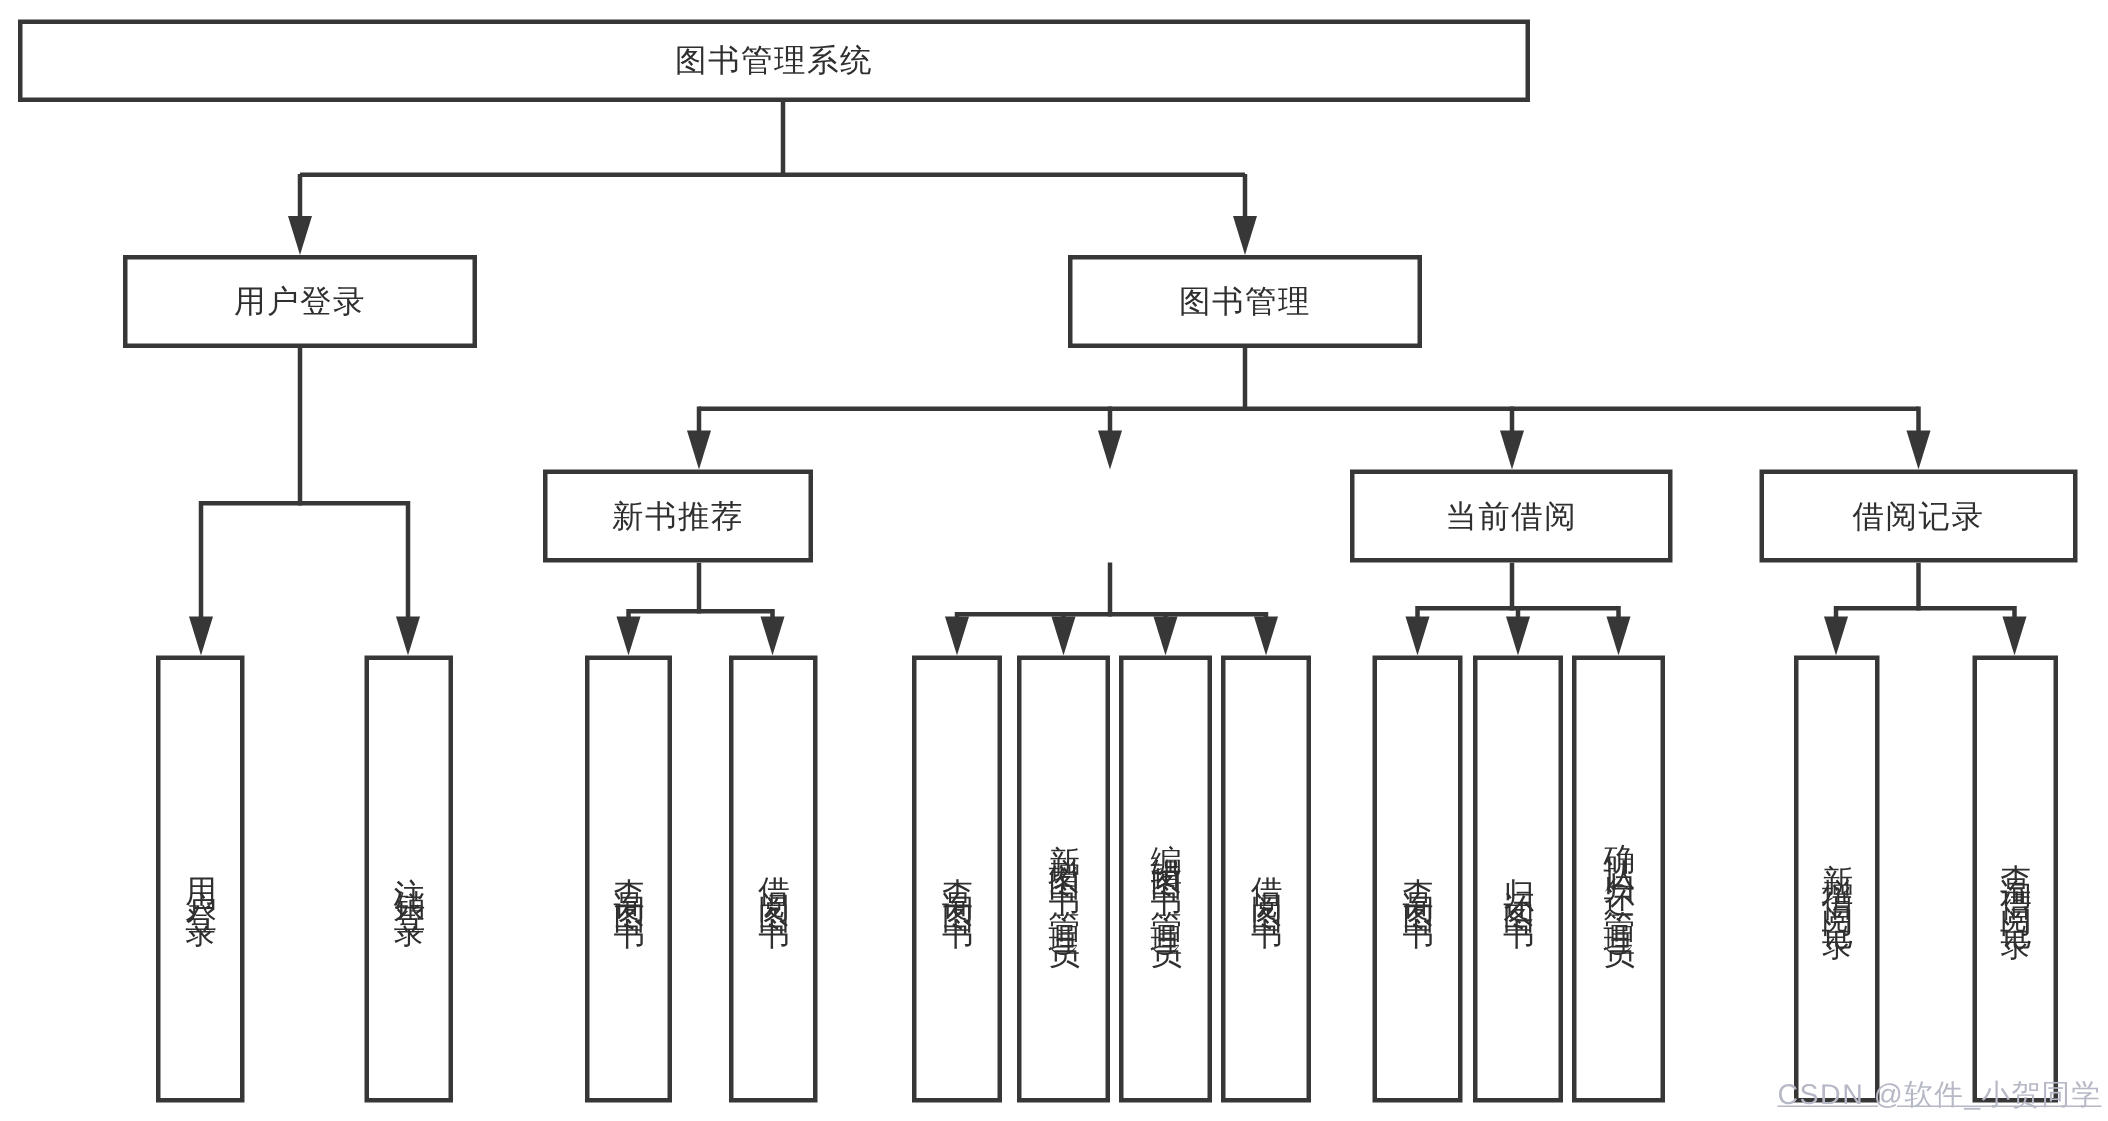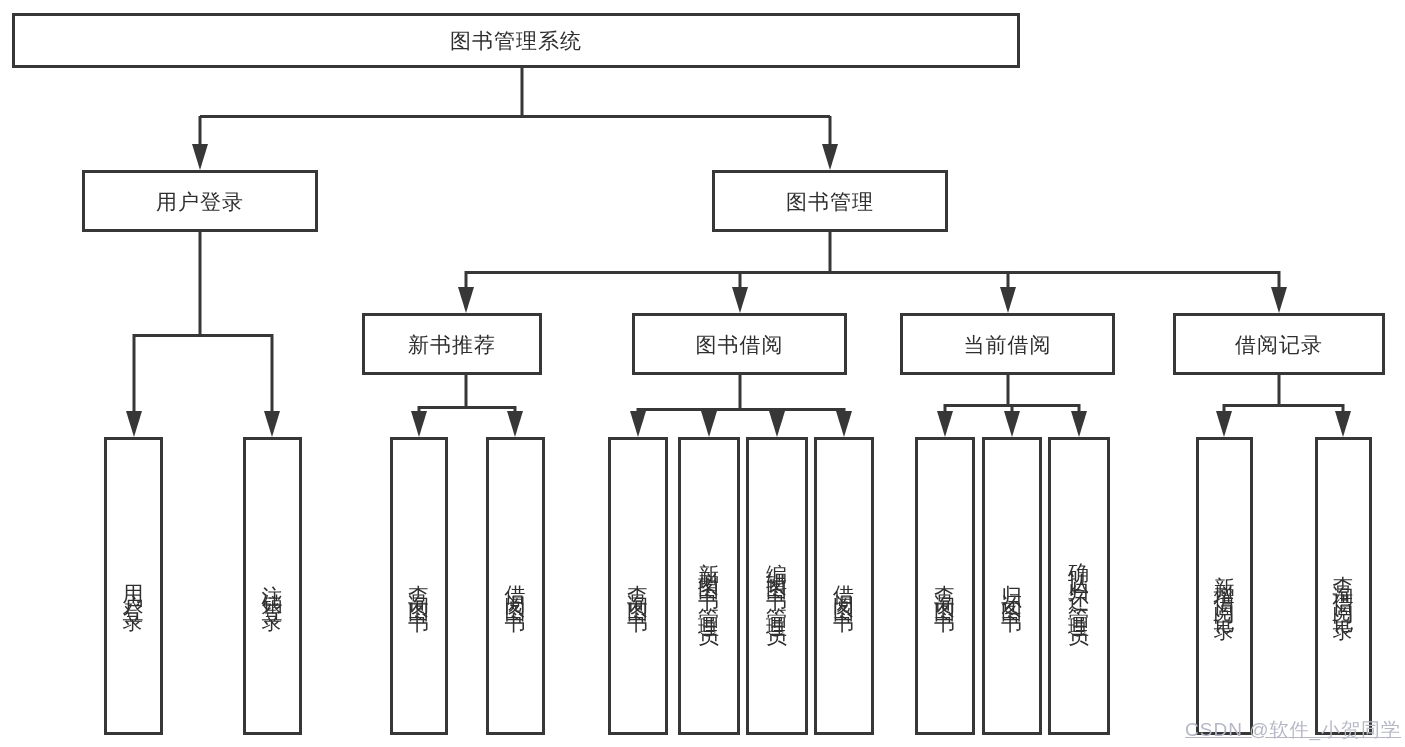--- a/index.html
+++ b/index.html
@@ -123,23 +123,20 @@
   <div class="node h" style="left:82px;top:170px;width:236px;height:62px">
     <span>用户登录</span>
   </div>
   <div class="node h" style="left:712px;top:170px;width:236px;height:62px">
     <span>图书管理</span>
   </div>
 
   <div class="node h" style="left:362px;top:313px;width:180px;height:62px">
     <span>新书推荐</span>
   </div>
-  <div class="node h" style="left:632px;top:313px;width:215px;height:62px">
-    <span>图书借阅</span>
-  </div>
   <div class="node h" style="left:900px;top:313px;width:215px;height:62px">
     <span>当前借阅</span>
   </div>
   <div class="node h" style="left:1173px;top:313px;width:212px;height:62px">
     <span>借阅记录</span>
   </div>
 
   <div class="node v" style="left:104px;top:437px;width:59px;height:298px">
     <span>用户登录</span>
   </div>

